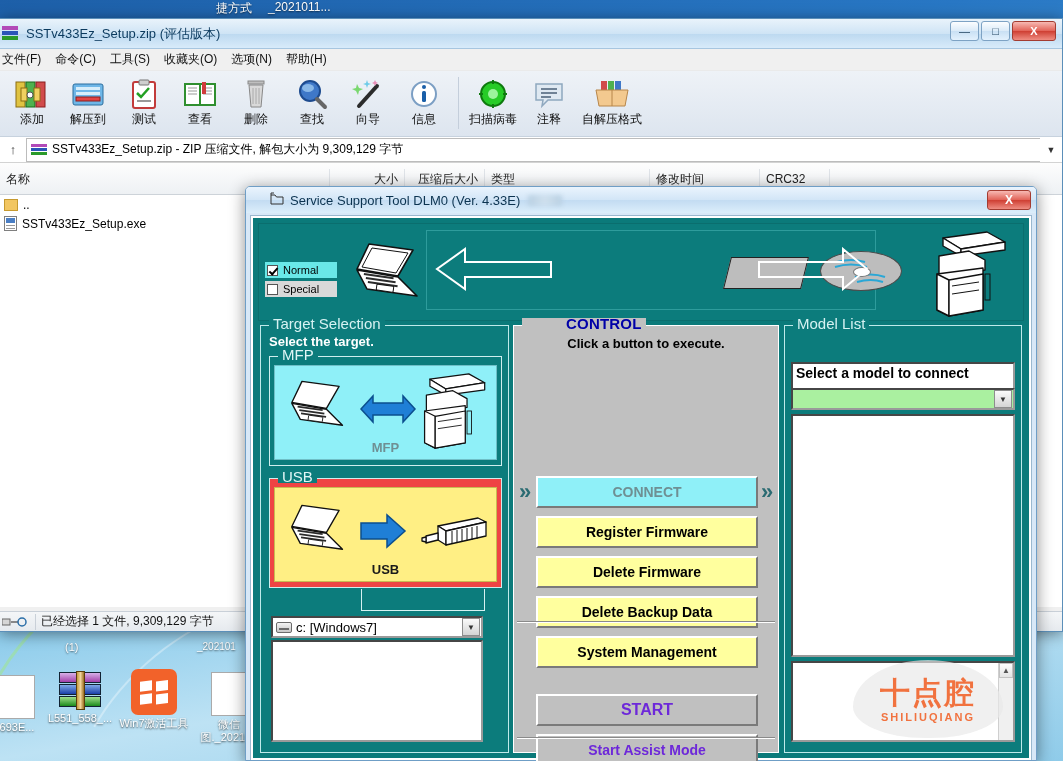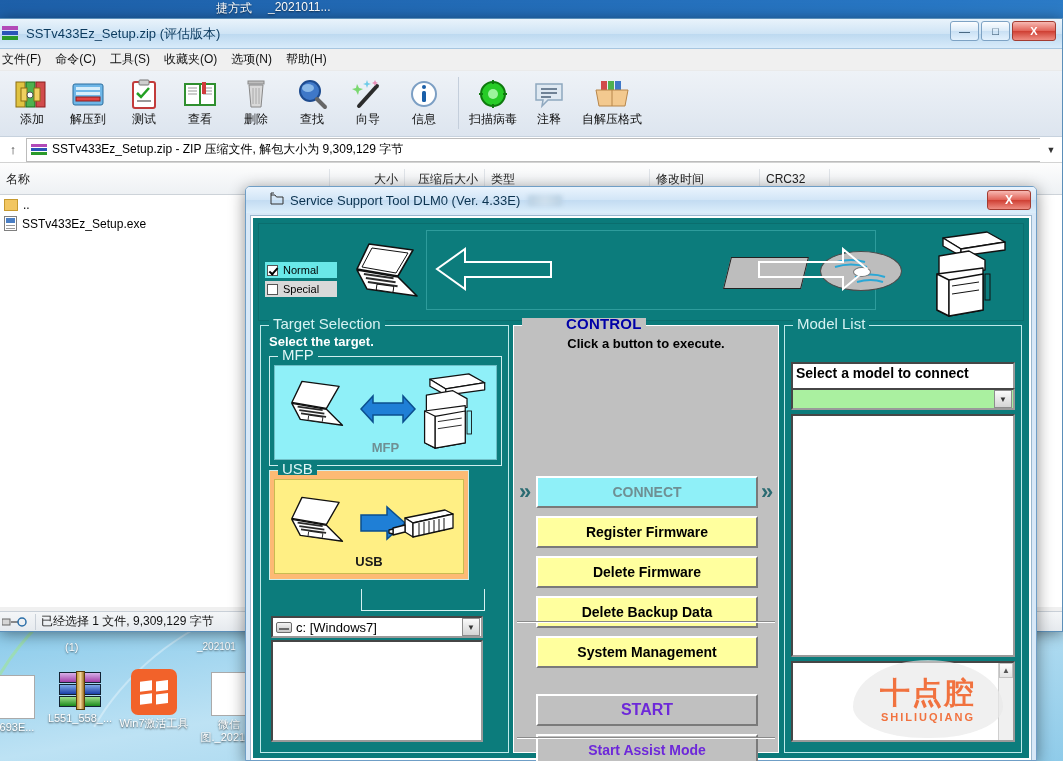--- a/index.html
+++ b/index.html
@@ -288,22 +288,22 @@
   #mfp-grp {
     left:8px; top:30px; width:233px; height:110px; border:1px solid #cfeeee;
     background:#0c7c7c;
   }
   #mfp-grp .grp-label{ background:#0c7c7c; color:#e0f6f6; }
   #mfp-panel {
     position:absolute; left:4px; top:8px; right:4px; bottom:5px;
     background:#8ff0f8; border:1px solid #6fbfc7;
   }
   #usb-grp {
-    left:8px; top:144px; width:200px; height:110px; border:1px solid #cfeeee;
-    background:#fdba74;
+    left:8px; top:152px; width:233px; height:110px; border:1px solid #cfeeee;
+    background:#ef4444;
   }
   #usb-grp .grp-label{ background:#0c7c7c; color:#e0f6f6; }
   #usb-panel {
     position:absolute; left:4px; top:8px; right:4px; bottom:5px;
     background:#ffef84; border:1px solid #c9bb52;
   }
   .panel-cap {
     position:absolute; bottom:4px; left:0; right:0; text-align:center;
     font-size:13px; font-weight:bold;
   }

